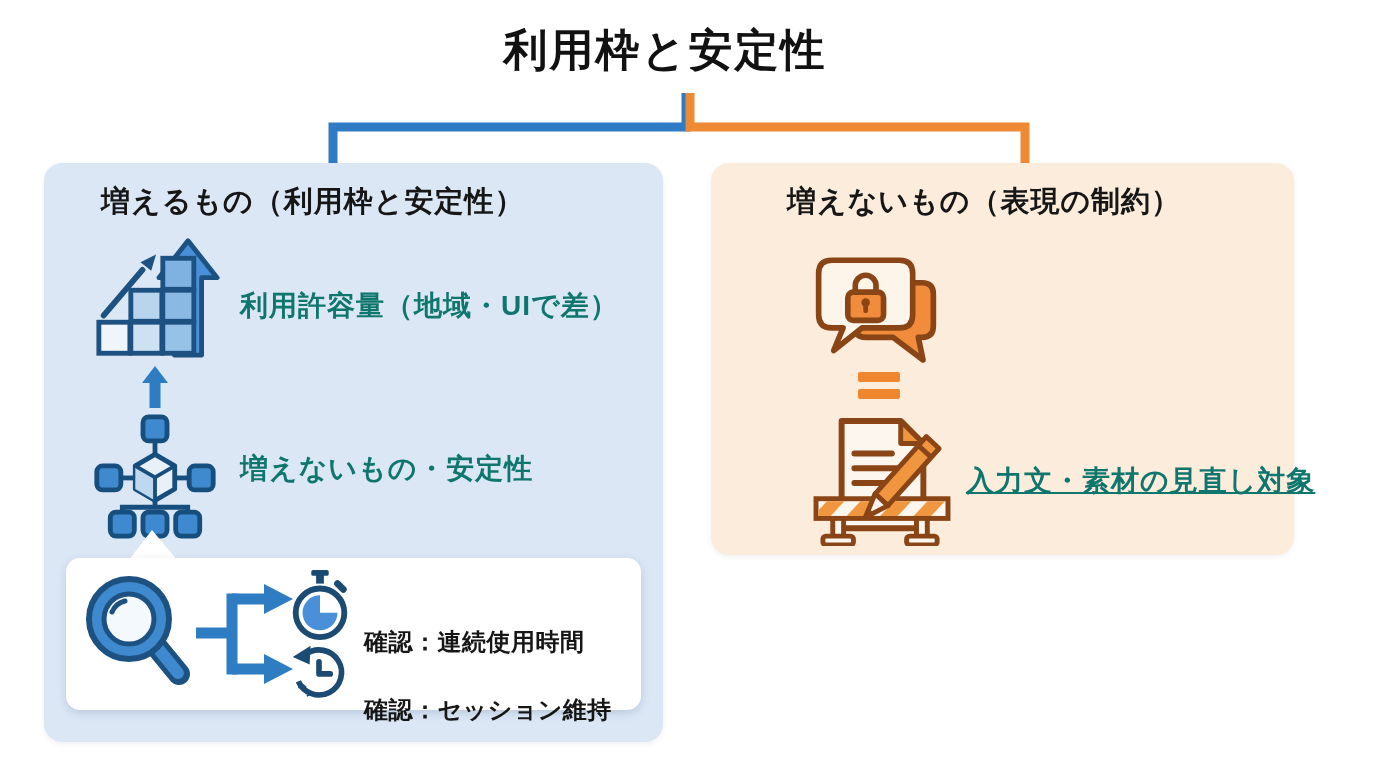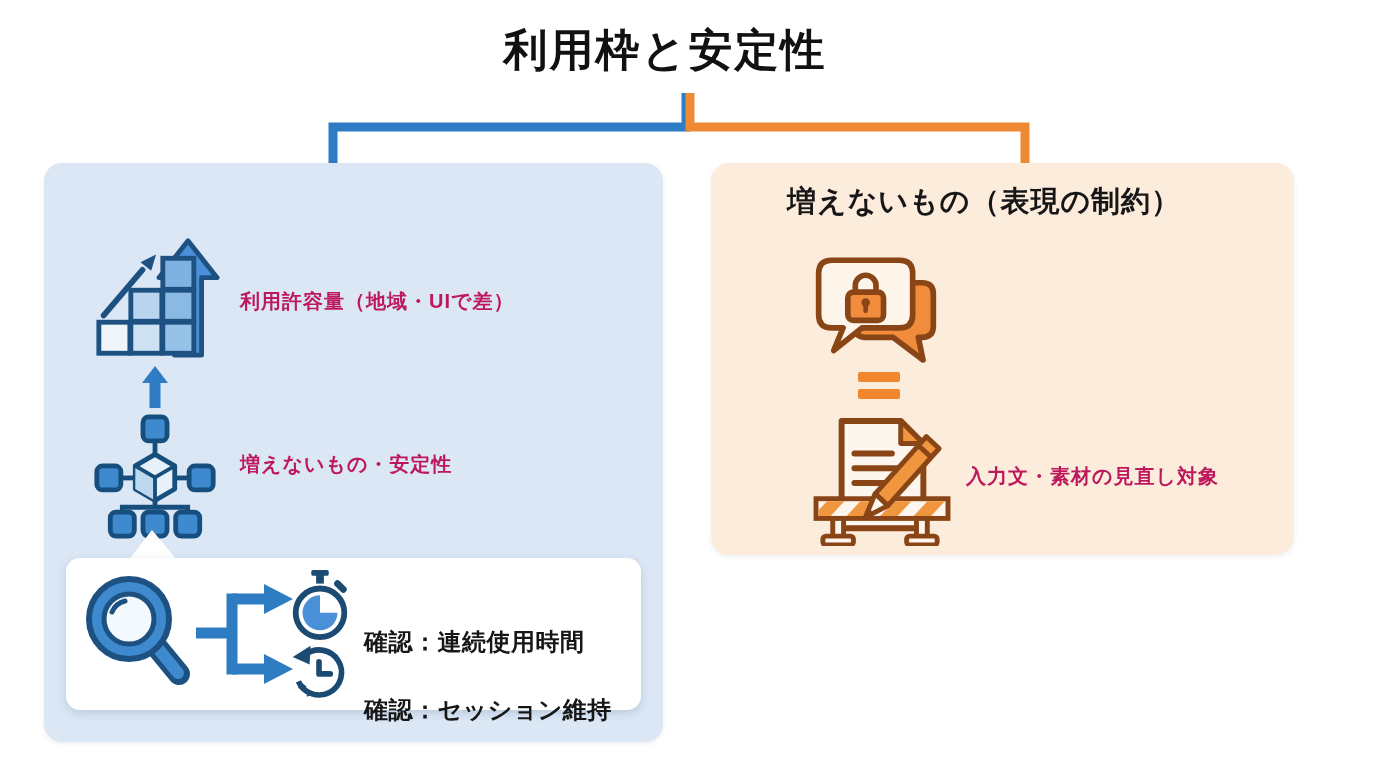--- a/index.html
+++ b/index.html
@@ -16,22 +16,22 @@
   .panel-left{left:44px;top:163px;width:619px;height:579px;background:#dbe7f5;}
   .panel-right{left:711px;top:163px;width:583px;height:392px;background:#fcecdc;}
   .panel-header{
     position:absolute;top:21px;left:0;width:100%;
     font-size:29px;font-weight:bold;letter-spacing:1px;line-height:1.2;color:#161616;
   }
   .panel-left .panel-header{padding-left:57px;}
   .panel-right .panel-header{padding-left:76px;}
   .abs{position:absolute;}
   .item-label{
-    position:absolute;font-size:20px;font-weight:bold;letter-spacing:1px;
-    line-height:1.15;white-space:nowrap;color:#be185d;
+    position:absolute;font-size:28px;font-weight:bold;letter-spacing:1px;
+    line-height:1.15;white-space:nowrap;color:#0f766e;
   }
   .callout{
     position:absolute;left:22px;top:395px;width:575px;height:152px;
     background:#ffffff;border-radius:14px;box-shadow:0 3px 8px rgba(90,115,150,0.25);
   }
   .callout-label{
     position:absolute;font-size:24px;font-weight:bold;letter-spacing:0.5px;
     line-height:1.15;white-space:nowrap;color:#161616;margin-top:36px;
   }
   svg{display:block;}
@@ -43,20 +43,21 @@
 
   <div class="title">利用枠と安定性</div>
 
   <svg class="connector" viewBox="0 0 1376 768">
     <polyline points="333,164 333,127 686,127 686,93" fill="none" stroke="#2e7cc3" stroke-width="9"></polyline>
     <polyline points="1025,164 1025,127 690,127 690,93" fill="none" stroke="#ee8a33" stroke-width="9"></polyline>
   </svg>
 
   <div class="panel panel-left">
 
+    <div class="panel-header">増えるもの（利用枠と安定性）</div>
 
     <svg class="abs" style="left:50px;top:73px;" width="126" height="124" viewBox="0 0 130 124">
       <polygon points="97,3 127,41 111,41 111,121 83,121 83,41 67,41" fill="#4a90d9" stroke="#1d5182" stroke-width="5" stroke-linejoin="round"></polygon>
       <rect x="5" y="87" width="32" height="32" fill="#eff5fb" stroke="#1d5182" stroke-width="5"></rect>
       <rect x="38" y="54" width="32" height="32" fill="#b9d5ee" stroke="#1d5182" stroke-width="5"></rect>
       <rect x="38" y="87" width="32" height="32" fill="#cde1f3" stroke="#1d5182" stroke-width="5"></rect>
       <rect x="71" y="21" width="32" height="32" fill="#7fb2e0" stroke="#1d5182" stroke-width="5"></rect>
       <rect x="71" y="54" width="32" height="32" fill="#8abae4" stroke="#1d5182" stroke-width="5"></rect>
       <rect x="71" y="87" width="32" height="32" fill="#97c2e8" stroke="#1d5182" stroke-width="5"></rect>
       <line x1="10" y1="80" x2="50" y2="33" stroke="#1d5182" stroke-width="6" stroke-linecap="round"></line>
@@ -181,16 +182,16 @@
       <rect x="25" y="104" width="11" height="20" fill="#fdf6ee" stroke="#8a4517" stroke-width="5"></rect>
       <rect x="110" y="104" width="11" height="20" fill="#fdf6ee" stroke="#8a4517" stroke-width="5"></rect>
       <rect x="15" y="122" width="31" height="9" rx="3" fill="#fdf6ee" stroke="#8a4517" stroke-width="5"></rect>
       <rect x="100" y="122" width="31" height="9" rx="3" fill="#fdf6ee" stroke="#8a4517" stroke-width="5"></rect>
       <polygon points="120,21 133,33 81,91 68,79" fill="#f0963f" stroke="#8a4517" stroke-width="5" stroke-linejoin="round"></polygon>
       <polygon points="68,79 81,91 58,103" fill="#fdf6ee" stroke="#8a4517" stroke-width="5" stroke-linejoin="round"></polygon>
       <polygon points="58,103 65,97 61,93" fill="#8a4517"></polygon>
       <line x1="112" y1="30" x2="125" y2="42" stroke="#8a4517" stroke-width="5"></line>
     </svg>
 
-    <div class="item-label" style="left:255px;top:302px;">入力文・素材の見直し対象</div>
+    <div class="item-label" style="left:255px;top:302px;text-decoration:underline;">入力文・素材の見直し対象</div>
   </div>
 
 </div>
 
 </body></html>

